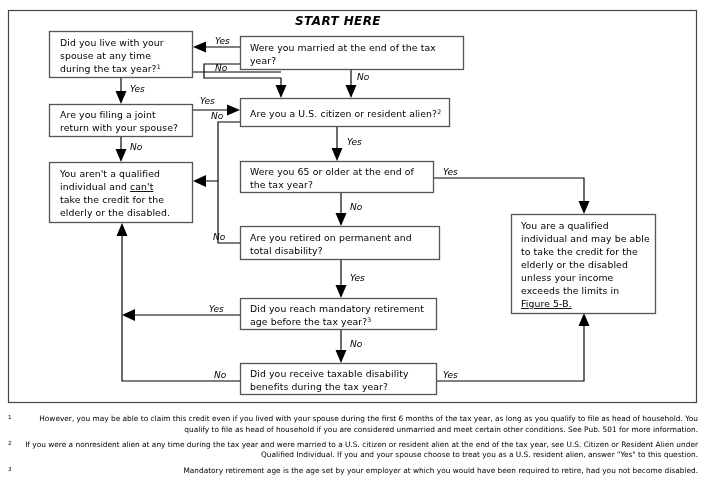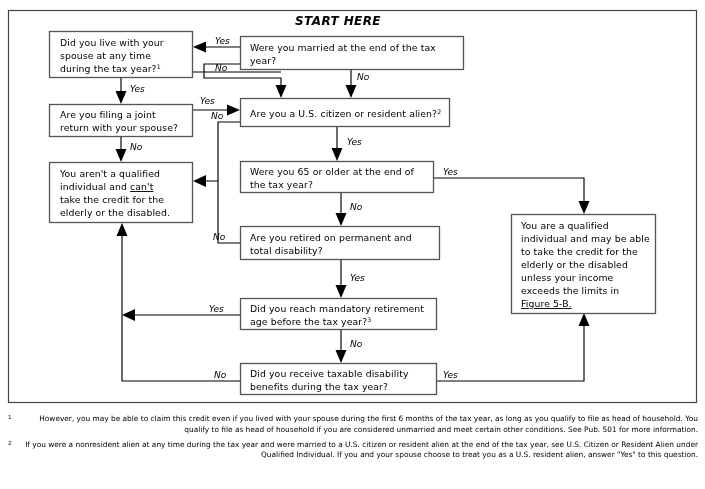--- a/index.html
+++ b/index.html
@@ -212,13 +212,17 @@
 
 <div id="footnotes">
   <div class="fn">
     <span class="marker">1</span>
     <span>However, you may be able to claim this credit even if you lived with your spouse during the first 6 months of the tax year, as long as you qualify to file as head of household. You qualify to file as head of household if you are considered unmarried and meet certain other conditions. See Pub. 501 for more information.</span>
   </div>
   <div class="fn">
     <span class="marker">2</span>
     <span>If you were a nonresident alien at any time during the tax year and were married to a U.S. citizen or resident alien at the end of the tax year, see U.S. Citizen or Resident Alien under Qualified Individual. If you and your spouse choose to treat you as a U.S. resident alien, answer "Yes" to this question.</span>
   </div>
+  <div class="fn">
+    <span class="marker">3</span>
+    <span>Mandatory retirement age is the age set by your employer at which you would have been required to retire, had you not become disabled.</span>
+  </div>
 </div>
 
 </body></html>

